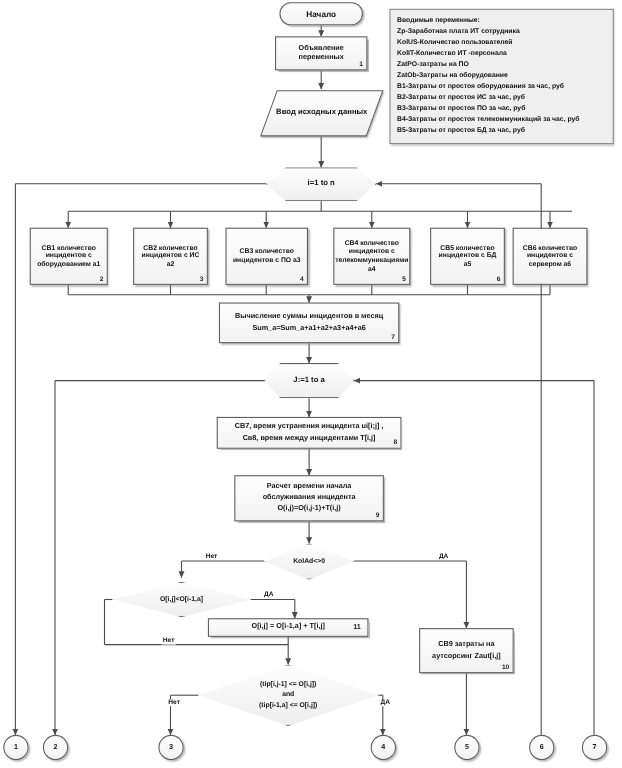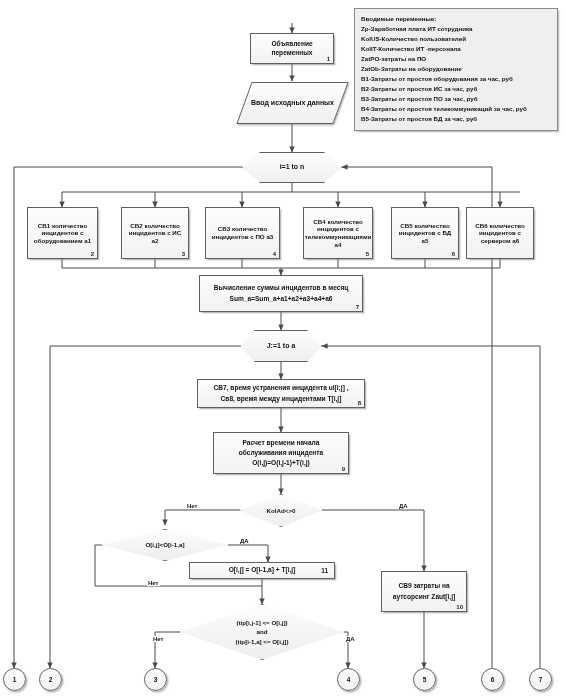--- a/index.html
+++ b/index.html
@@ -216,20 +216,23 @@
     <div>KolIT-Количество ИТ -персонала</div>
     <div>ZatPO-затраты на ПО</div>
     <div>ZatOb-Затраты на оборудование</div>
     <div>B1-Затраты от простоя оборудования за час, руб</div>
     <div>B2-Затраты от простоя ИС за час, руб</div>
     <div>B3-Затраты от простоя ПО за час, руб</div>
     <div>B4-Затраты от простоя телекоммуникаций за час, руб</div>
     <div>B5-Затраты от простоя БД за час, руб</div>
   </div>
 
+  <div class="node terminator" style="left:254px;top:2px;width:76px;height:21px;">
+    <span class="txt">Начало</span>
+  </div>
 
   <div class="node process" style="left:250px;top:33px;width:84px;height:31px;">
     <span class="txt">Объявление переменных</span>
     <span class="num">1</span>
   </div>
 
   <div class="node io" style="left:244px;top:82px;width:97px;height:42px;">
     <span class="skew"></span>
     <span class="txt">Ввод исходных данных</span>
   </div>

